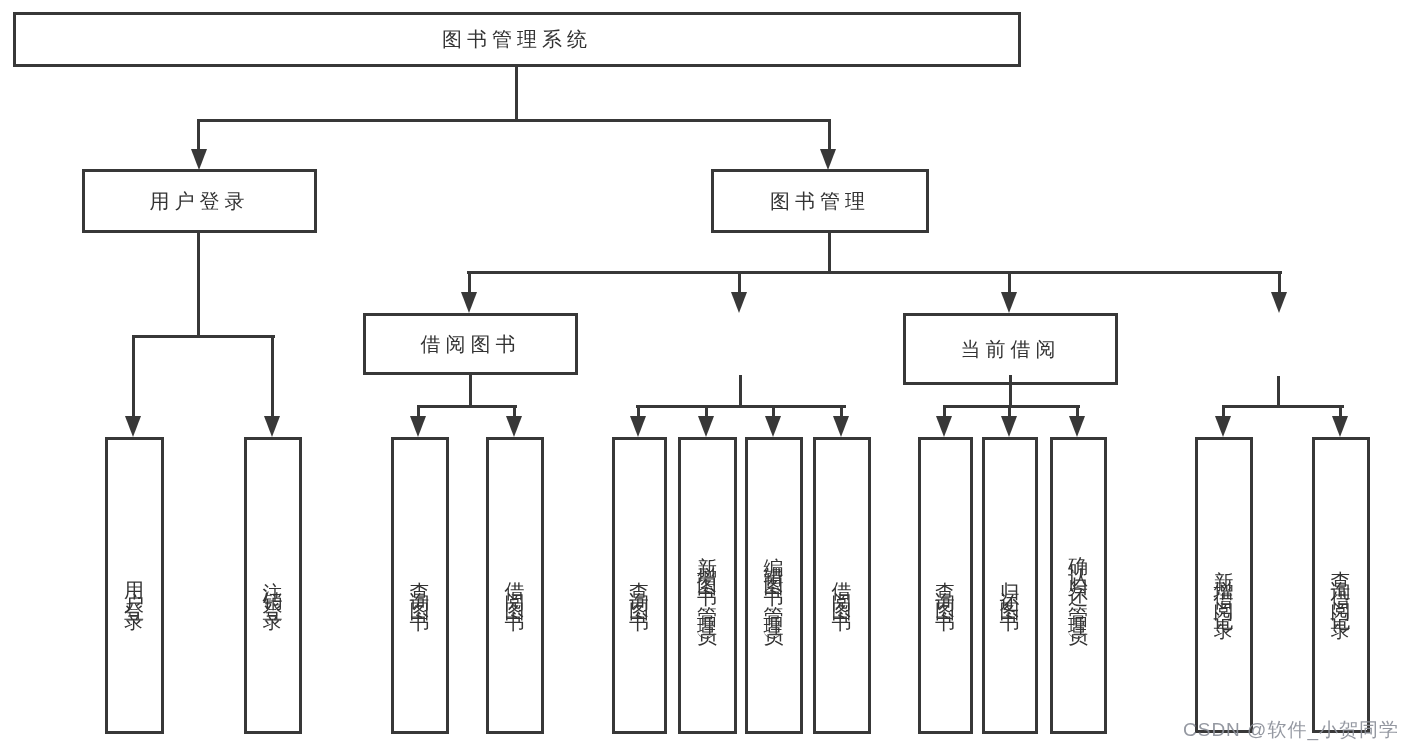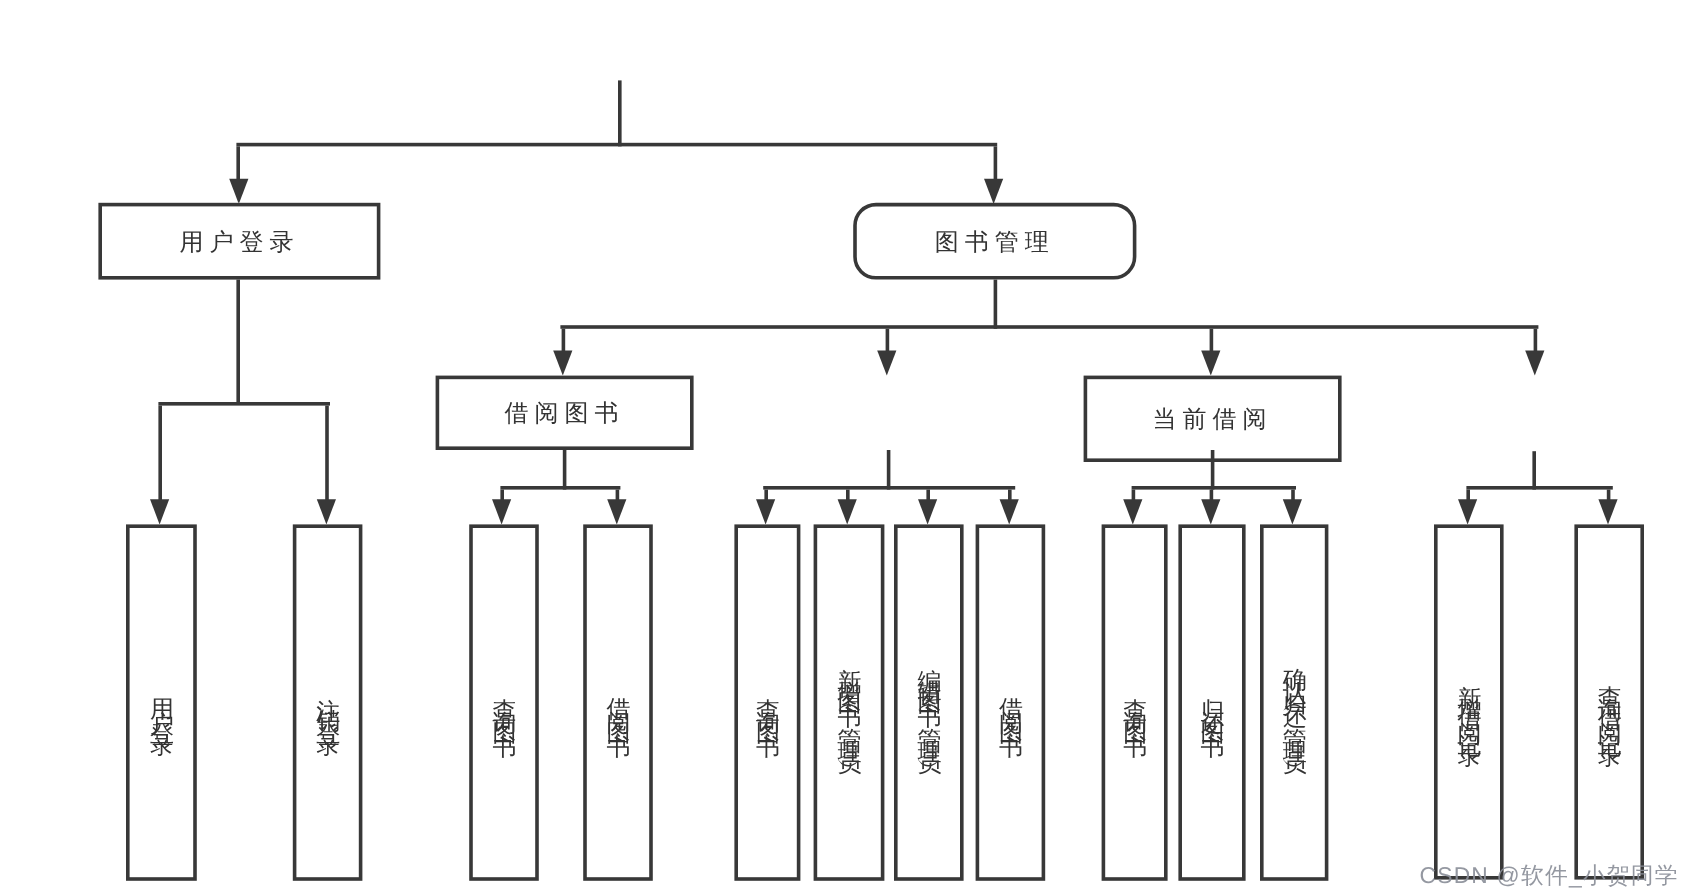--- a/index.html
+++ b/index.html
@@ -20,21 +20,21 @@
   .ah{position:absolute;width:0;height:0;border-left:8px solid transparent;
       border-right:8px solid transparent;border-top:21px solid #383838;}
   .watermark{
     position:absolute;left:1183px;top:717px;font-size:19px;letter-spacing:1px;
     color:rgba(139,143,153,0.92);white-space:nowrap;
   }
 
   
   #bx-root{left:13px;top:12px;width:1008px;height:55px;}
   #bx-l2a{left:82px;top:169px;width:235px;height:64px;}
-  #bx-l2b{left:711px;top:169px;width:236px;height:64px;border-radius:19px;}
+  #bx-l2b{left:711px;top:169px;width:218px;height:64px;}
   #bx-l3a{left:363px;top:313px;width:215px;height:62px;}
   #bx-l3b{left:633px;top:313px;width:215px;height:62px;}
   #bx-l3c{left:903px;top:313px;width:215px;height:72px;}
   #bx-l3d{left:1173px;top:313px;width:215px;height:63px;}
   #bx-f1{left:105px;top:437px;width:59px;height:297px;}
   #bx-f2{left:244px;top:437px;width:58px;height:297px;}
   #bx-f3{left:391px;top:437px;width:58px;height:297px;}
   #bx-f4{left:486px;top:437px;width:58px;height:297px;}
   #bx-f5{left:612px;top:437px;width:55px;height:297px;}
   #bx-f6{left:678px;top:437px;width:59px;height:297px;}
@@ -87,20 +87,21 @@
   #ln-f10-drop{left:1008px;top:408px;width:3px;height:10px;} #ah-f10{left:1001px;top:416px;}
   #ln-f11-drop{left:1076px;top:408px;width:3px;height:10px;} #ah-f11{left:1069px;top:416px;}
   #ln-f12-drop{left:1222px;top:408px;width:3px;height:10px;} #ah-f12{left:1215px;top:416px;}
   #ln-f13-drop{left:1339px;top:408px;width:3px;height:10px;} #ah-f13{left:1332px;top:416px;}
 </style>
 </head>
 <body>
 
 <div class="canvas">
 
+  <div class="box" id="bx-root">图书管理系统</div>
 
   <div class="ln" id="ln-root-stem"></div>
   <div class="ln" id="ln-root-h"></div>
   <div class="ln" id="ln-l2a-drop"></div>
   <div class="ah" id="ah-l2a"></div>
   <div class="ln" id="ln-l2b-drop"></div>
   <div class="ah" id="ah-l2b"></div>
 
   <div class="box" id="bx-l2a">用户登录</div>
   <div class="box" id="bx-l2b">图书管理</div>

